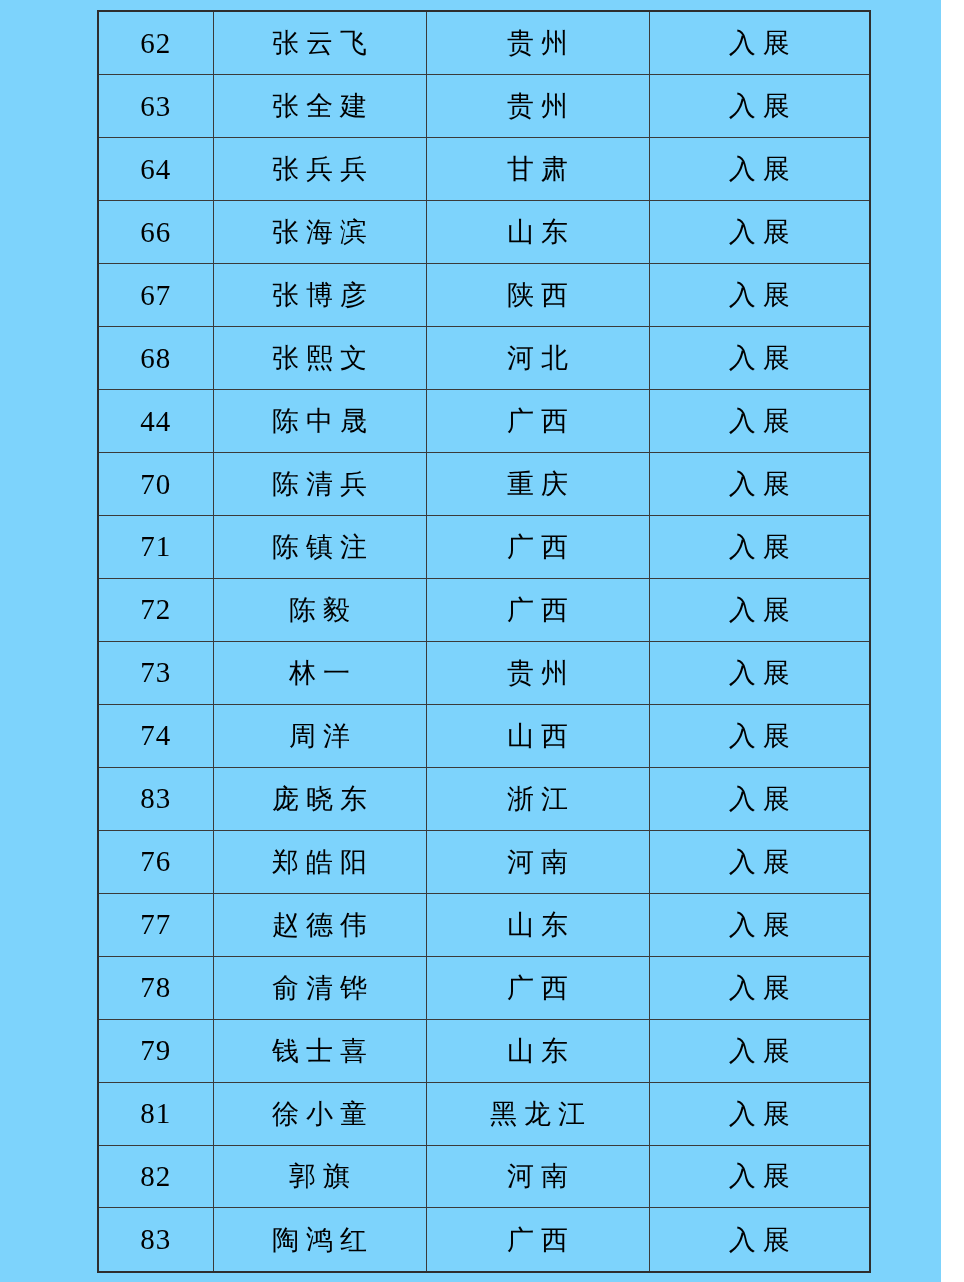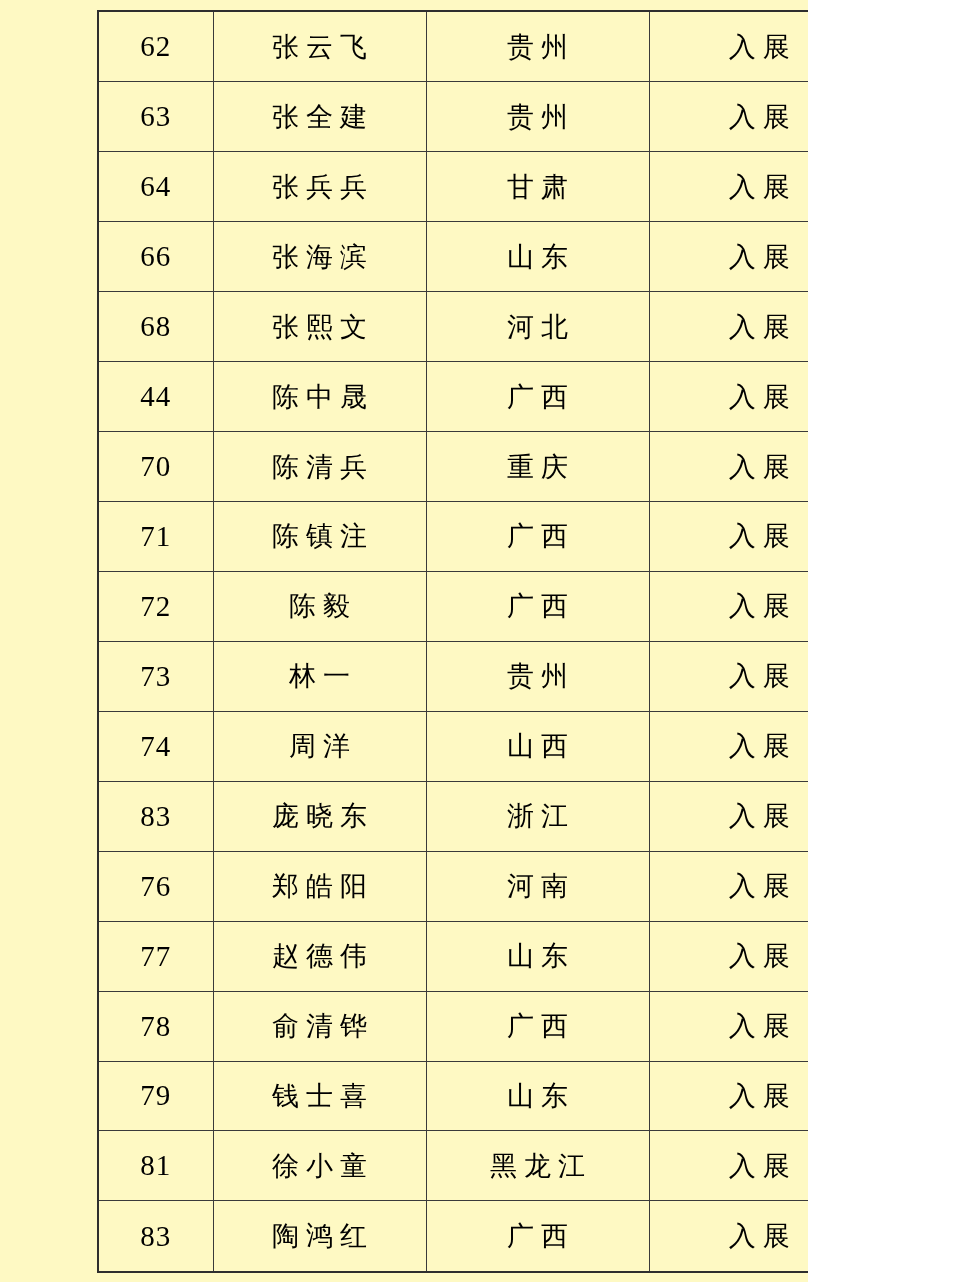--- a/index.html
+++ b/index.html
@@ -8,23 +8,23 @@
     background: #ffffff;
   }
   body {
     width: 964px;
     height: 1282px;
     font-family: "Liberation Serif", "DejaVu Serif", serif;
     color: #000000;
   }
   .page {
     position: relative;
-    width: 808px;
+    width: 941px;
     height: 1282px;
-    background: #fef9c3;
+    background: #7dd3fc;
     overflow: hidden;
   }
   table.results {
     position: absolute;
     left: 97px;
     top: 10px;
     width: 772px;
     height: 1263px;
     border-collapse: collapse;
     table-layout: fixed;
@@ -77,20 +77,26 @@
         <tr>
           <td class="cell-no">64</td>
           <td class="cell-cjk">张兵兵</td>
           <td class="cell-cjk">甘肃</td>
           <td class="cell-cjk">入展</td>
         </tr>
         <tr>
           <td class="cell-no">66</td>
           <td class="cell-cjk">张海滨</td>
           <td class="cell-cjk">山东</td>
+          <td class="cell-cjk">入展</td>
+        </tr>
+        <tr>
+          <td class="cell-no">67</td>
+          <td class="cell-cjk">张博彦</td>
+          <td class="cell-cjk">陕西</td>
           <td class="cell-cjk">入展</td>
         </tr>
         <tr>
           <td class="cell-no">68</td>
           <td class="cell-cjk">张熙文</td>
           <td class="cell-cjk">河北</td>
           <td class="cell-cjk">入展</td>
         </tr>
         <tr>
           <td class="cell-no">44</td>
@@ -158,20 +164,26 @@
           <td class="cell-cjk">山东</td>
           <td class="cell-cjk">入展</td>
         </tr>
         <tr>
           <td class="cell-no">81</td>
           <td class="cell-cjk">徐小童</td>
           <td class="cell-cjk">黑龙江</td>
           <td class="cell-cjk">入展</td>
         </tr>
         <tr>
+          <td class="cell-no">82</td>
+          <td class="cell-cjk">郭旗</td>
+          <td class="cell-cjk">河南</td>
+          <td class="cell-cjk">入展</td>
+        </tr>
+        <tr>
           <td class="cell-no">83</td>
           <td class="cell-cjk">陶鸿红</td>
           <td class="cell-cjk">广西</td>
           <td class="cell-cjk">入展</td>
         </tr>
       </tbody>
   </table>
 </div>
 
 </body></html>

